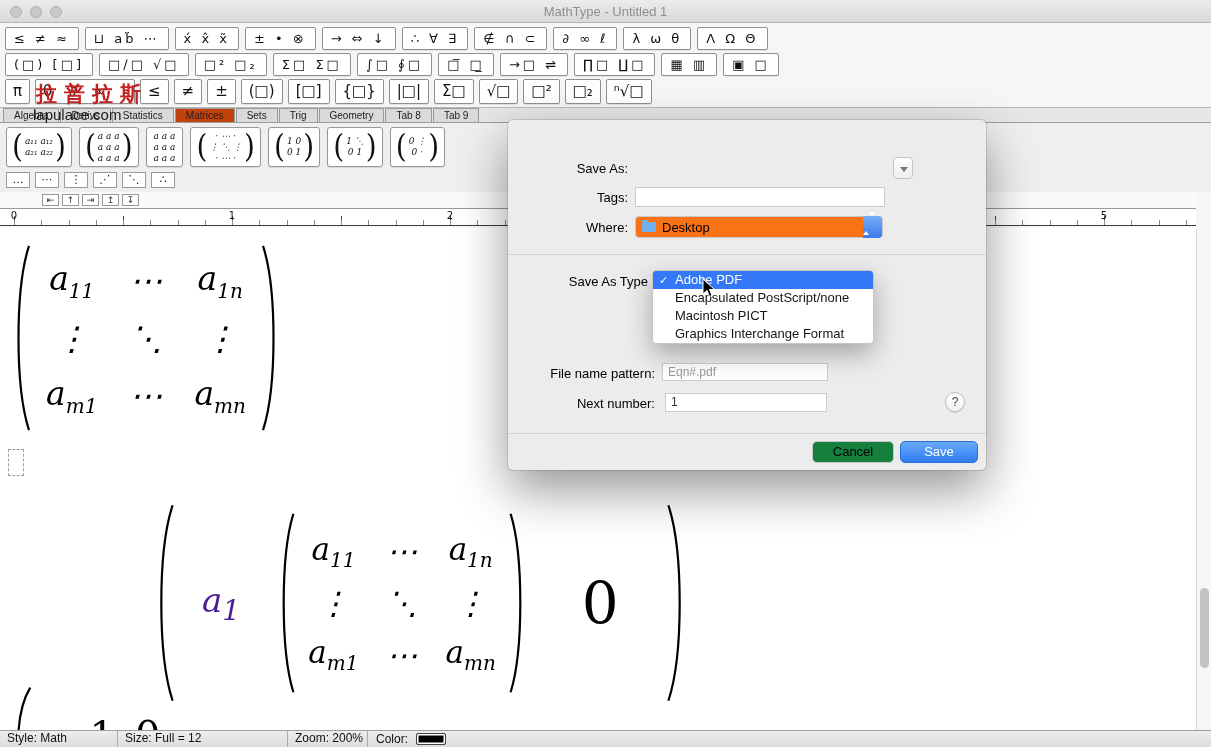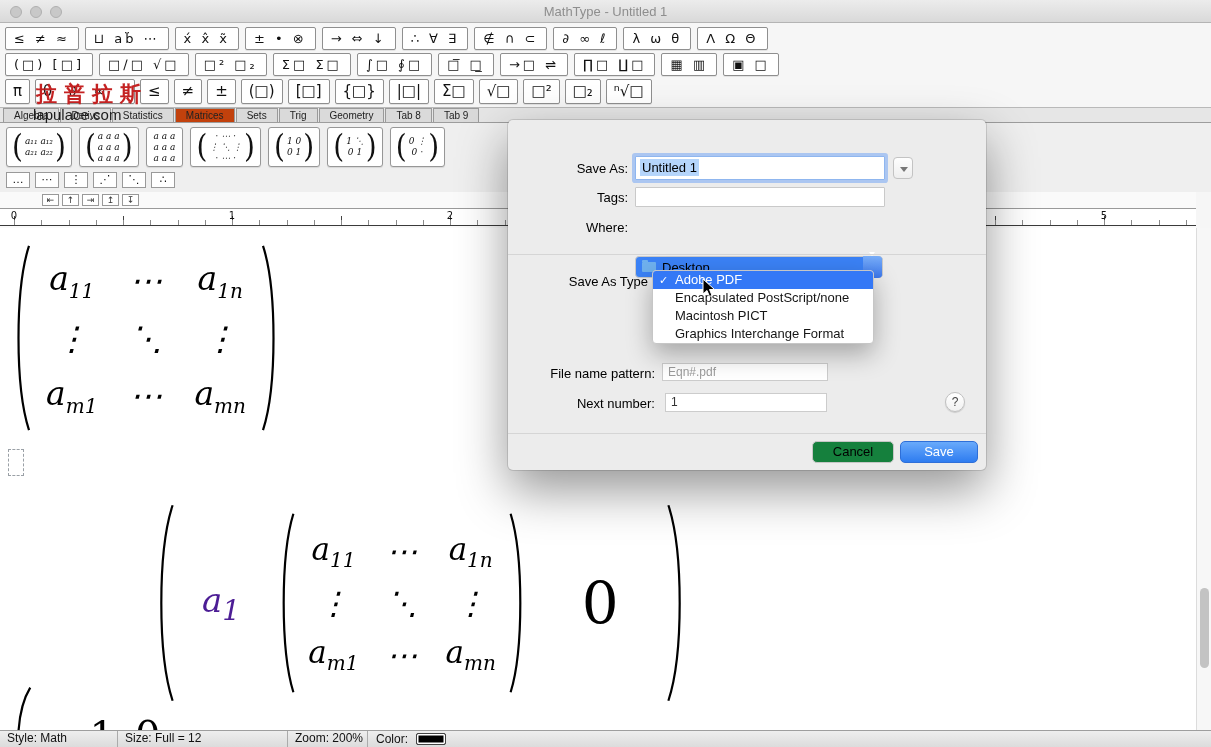--- a/index.html
+++ b/index.html
@@ -107,22 +107,22 @@
   .f-saveas { position:absolute; left:127px; top:36px; width:250px; height:24px; background:#fff;
     border:1px solid #8fb6ef; box-shadow:0 0 0 3px rgba(105,160,245,.5); border-radius:1px;
     line-height:22px; padding-left:4px; }
   .sel-text { background:#b5d5fb; padding:1px 2px; }
   .disclosure { position:absolute; left:385px; top:37px; width:20px; height:22px;
     background:linear-gradient(#fefefe,#eee); border:1px solid #c3c3c3; border-radius:4px; }
   .disclosure:after { content:""; position:absolute; left:6px; top:9px; border-left:4px solid transparent;
     border-right:4px solid transparent; border-top:5px solid #777; }
   .f-tags { position:absolute; left:127px; top:67px; width:250px; height:20px; background:#fff;
     border:1px solid #c9c9c9; border-radius:1px; font-size:13px; padding:0 4px; outline:none; }
-  .f-where { position:absolute; left:127px; top:96px; width:248px; height:22px; background:#3b82f6;
-    border:1px solid #c9c9c9; border-radius:4px; display:flex; align-items:center; padding-left:6px;margin-top:40px; }
+  .f-where { position:absolute; left:127px; top:96px; width:248px; height:22px; background:#f97316;
+    border:1px solid #c9c9c9; border-radius:4px; display:flex; align-items:center; padding-left:6px; }
   .folder { width:14px; height:10px; background:#6fb1ee; border-radius:1px; position:relative; }
   .folder:before { content:""; position:absolute; top:-2px; left:0; width:6px; height:2px;
     background:#6fb1ee; border-radius:1px 1px 0 0; }
   .where-text { margin-left:6px; font-size:13px; }
   .stepper { position:absolute; right:0; top:-1px; width:19px; height:22px;
     background:linear-gradient(#79aef8,#3c78ee); border-radius:0 4px 4px 0; }
   .stp-up { width:0; height:0; border-left:3.5px solid transparent; border-right:3.5px solid transparent;
     border-bottom:4px solid #fff; margin:4px auto 3px; }
   .stp-dn { width:0; height:0; border-left:3.5px solid transparent; border-right:3.5px solid transparent;
     border-top:4px solid #fff; margin:0 auto; }
@@ -394,23 +394,20 @@
       <span>Color:</span>
       <span class="swatch"></span>
     </span>
   </div>
 
   <div class="wm-cn">拉普拉斯</div>
   <div class="wm-site">lapulace.com</div>
 
   <div class="dialog">
     <div class="d-label" style="left:0;width:120px;top:41px">Save As:</div>
-    <div class="f-saveas">
-      <span class="sel-text">Untitled 1</span>
-    </div>
     <div class="disclosure"></div>
 
     <div class="d-label" style="left:0;width:120px;top:70px">Tags:</div>
     <input class="f-tags" type="text" style="">
 
     <div class="d-label" style="left:0;width:120px;top:100px">Where:</div>
     <div class="f-where">
       <span class="folder"></span>
       <span class="where-text">Desktop</span>
       <span class="stepper"><span class="stp-up"></span><span class="stp-dn"></span></span>

